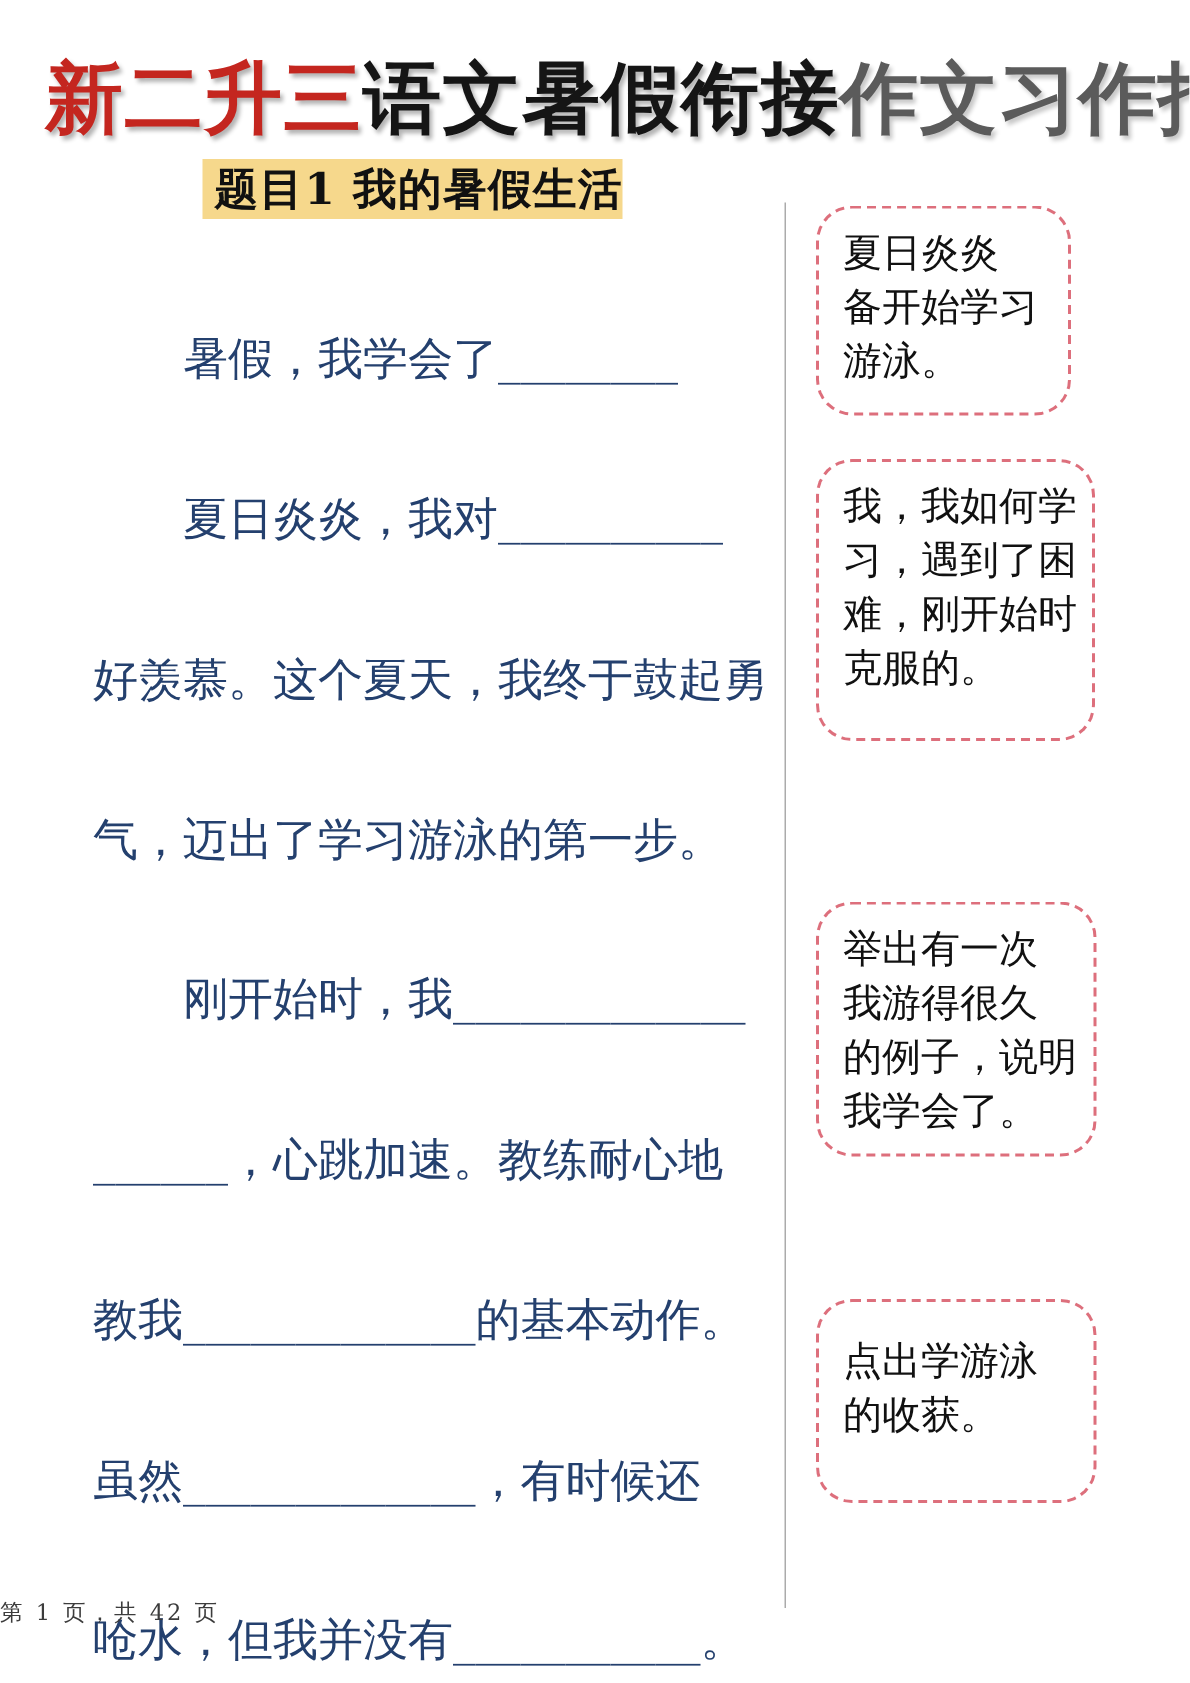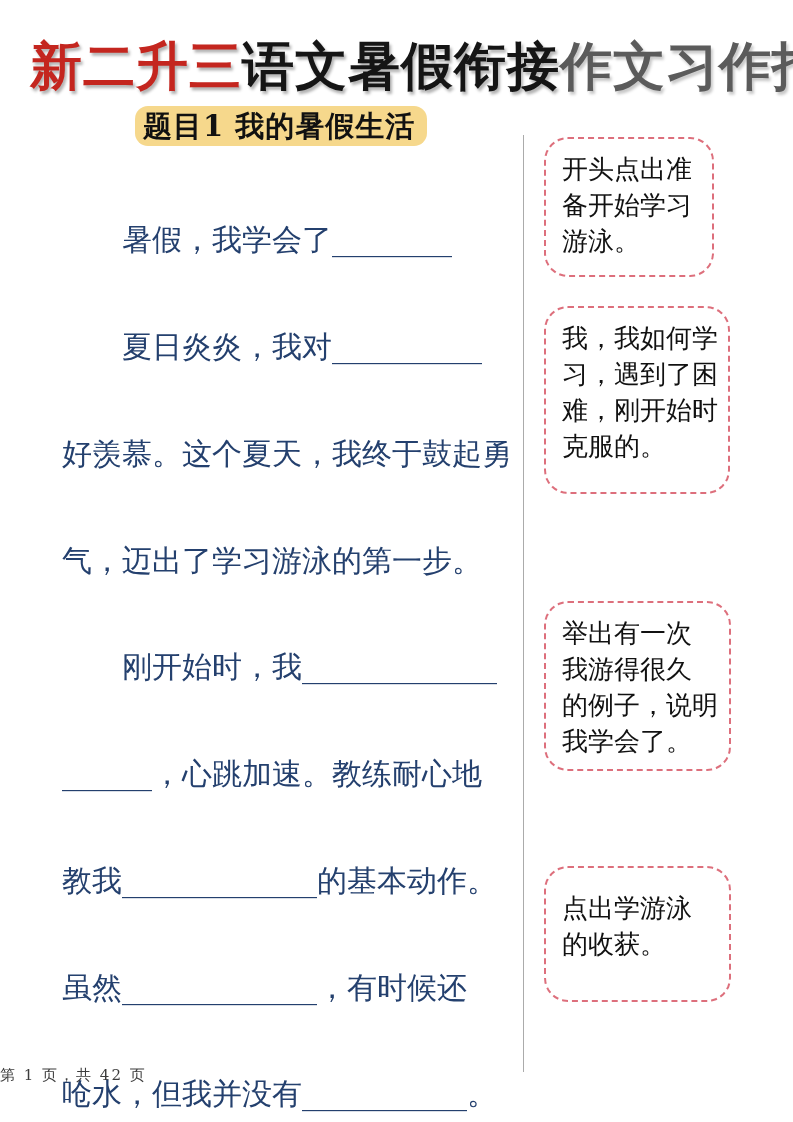--- a/index.html
+++ b/index.html
@@ -30,24 +30,23 @@
 
   
   .topic {
     position: absolute;
     top: 106px; left: 135px;
     background: #f6d88c;
     color: #111;
     font-weight: bold;
     font-size: 29px;
     line-height: 40px;
-    padding: 0 12px 0 8px;
+    padding: 0 0 0 8px;
     letter-spacing: 1px;
     white-space: nowrap;
-    border-radius: 13px;
   }
 
   
   .essay {
     position: absolute;
     top: 151px; left: 62px;
     width: 456px;
     color: #24406e;
     font-size: 30px;
     line-height: 35.6px;
@@ -124,21 +123,21 @@
     
     
     
     
     
   </div>
 
   <div class="divider"></div>
 
   <div class="callout box1">
-    <div class="cline">开头点出准</div>
+    <div class="cline">夏日炎炎</div>
     <div class="cline">备开始学习</div>
     <div class="cline">游泳。</div>
   </div>
 
   <div class="callout box2">
     <div class="cline">我，我如何学</div>
     <div class="cline">习，遇到了困</div>
     <div class="cline">难，刚开始时</div>
     <div class="cline">克服的。</div>
   </div>

